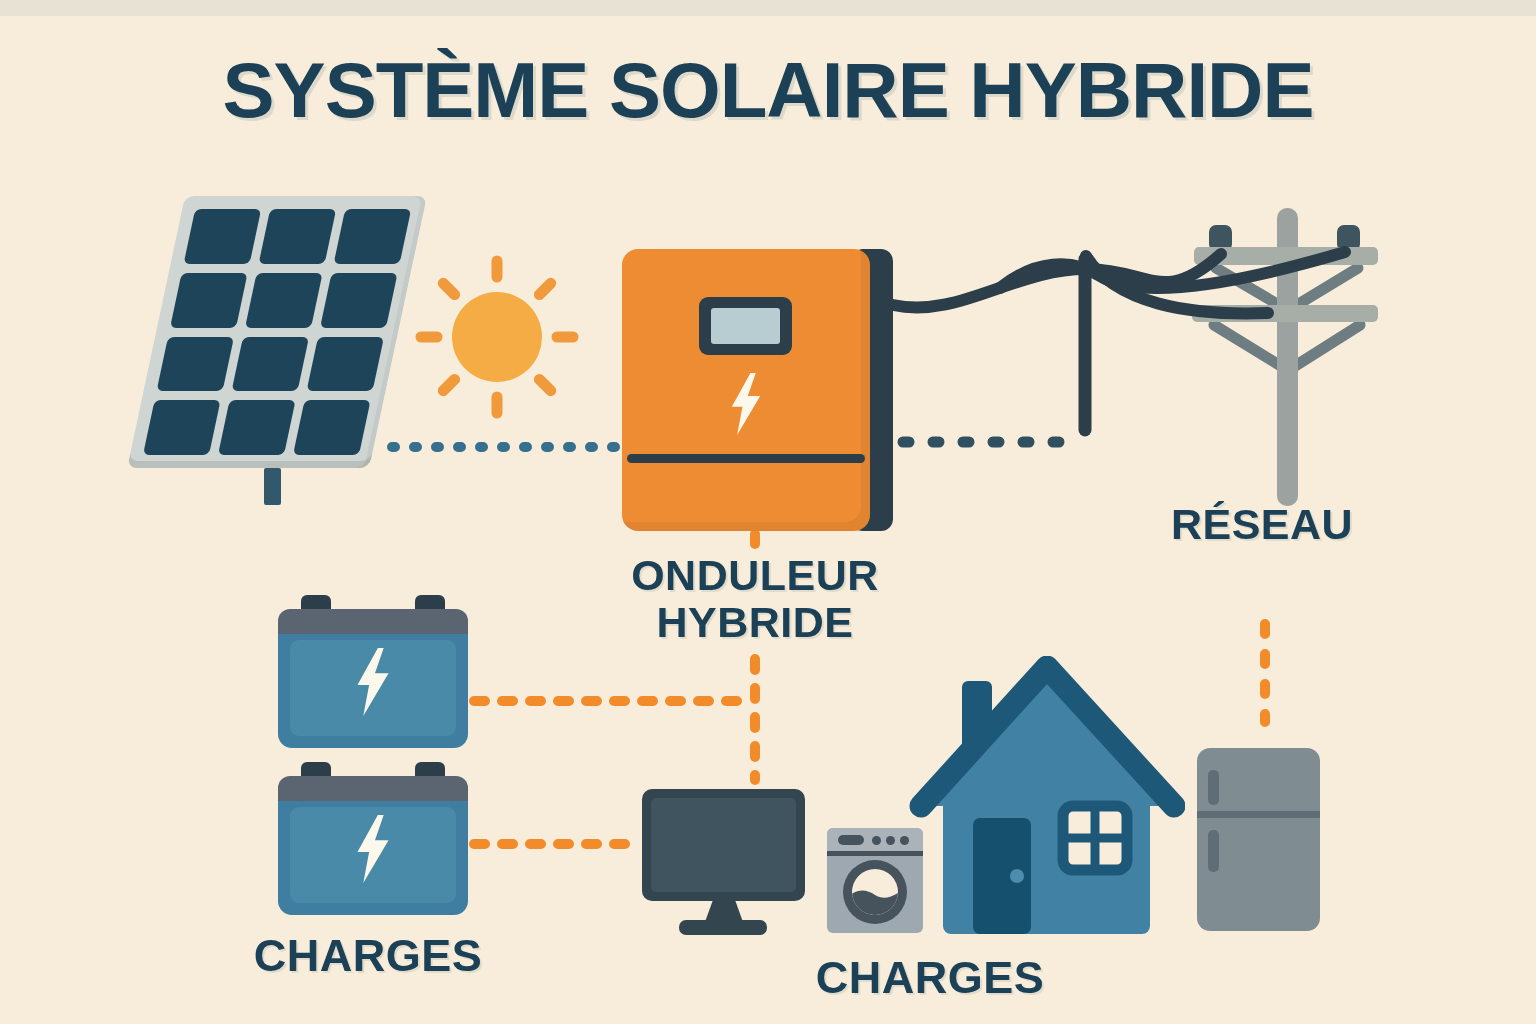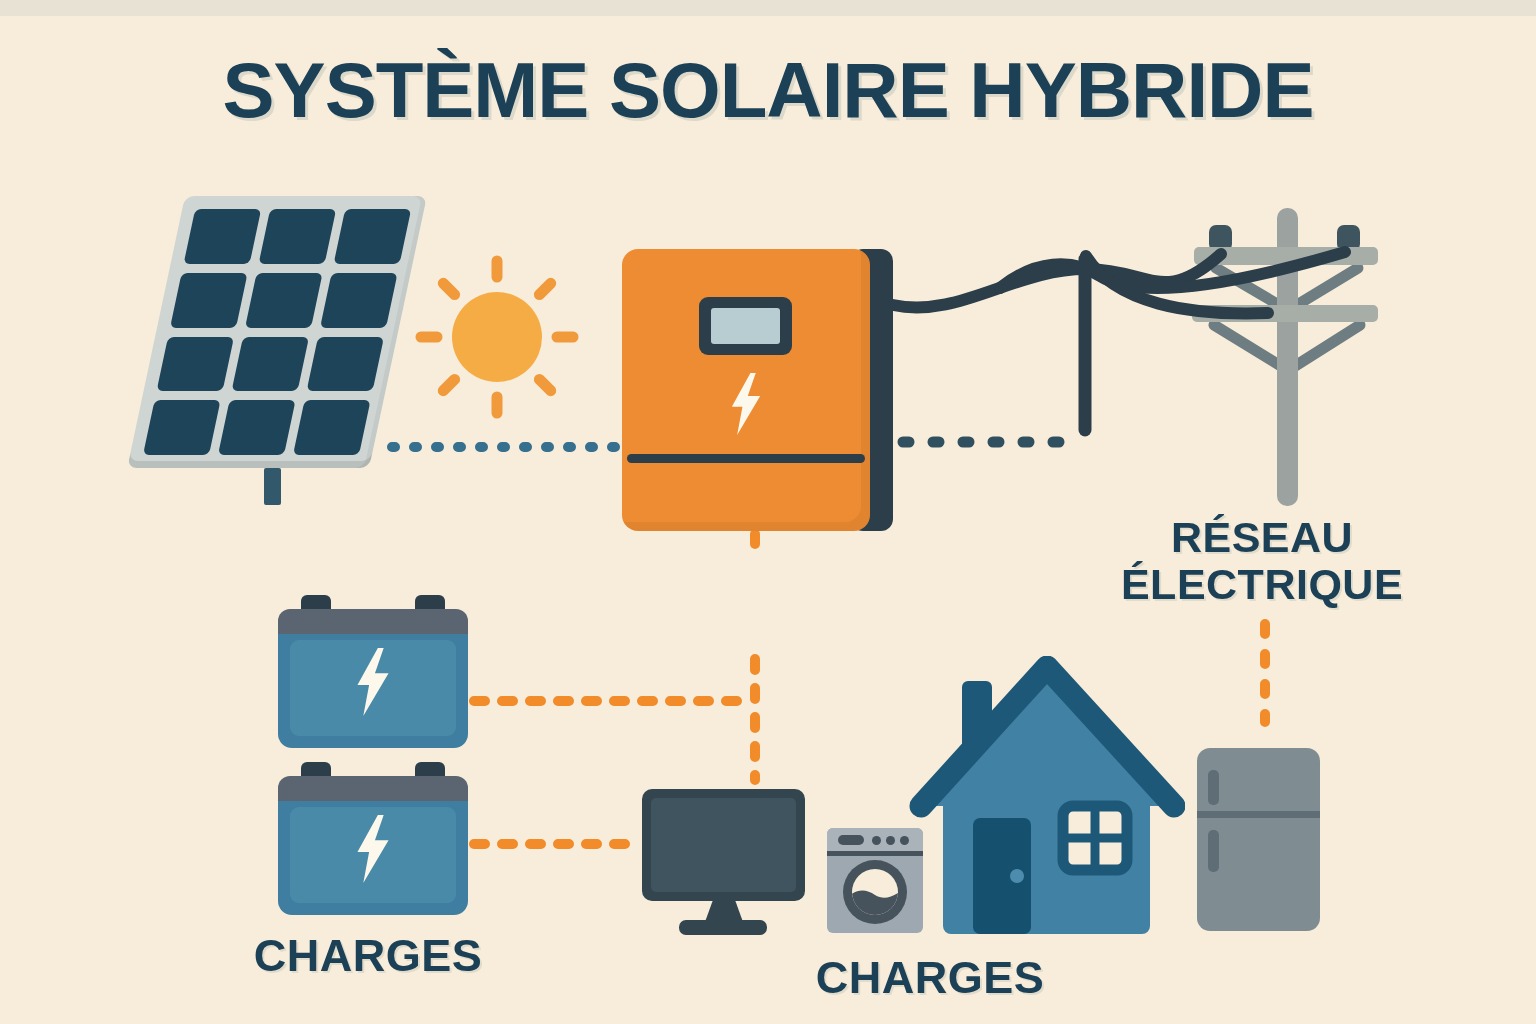--- a/index.html
+++ b/index.html
@@ -230,20 +230,23 @@
     <line class="roof-stroke" x1="162" y1="182" x2="218" y2="182" stroke-width="9"></line>
     <rect class="roof-stroke" x="158" y="150" width="64" height="64" rx="10" fill="none" stroke-width="11"></rect>
   </svg>
 
   <div class="icon fridge">
     <div class="fridge-sep"></div>
     <div class="fridge-h1"></div>
     <div class="fridge-h2"></div>
   </div>
 
-  <div class="label small" style="left:1262px; top:498px;">
+  <div class="label small" style="left:755px; top:536px;">
+    <div>ONDULEUR</div>
+    <div>HYBRIDE</div>
+  </div>
+  <div class="label small" style="left:1262px; top:485px;">
     <div>RÉSEAU</div>
-    <div>ÉLECTRIQUE</div>
   </div>
   <div class="label" style="left:368px; top:916px;">CHARGES</div>
   <div class="label" style="left:930px; top:938px;">CHARGES</div>
 
 </div>
 
 </body></html>

